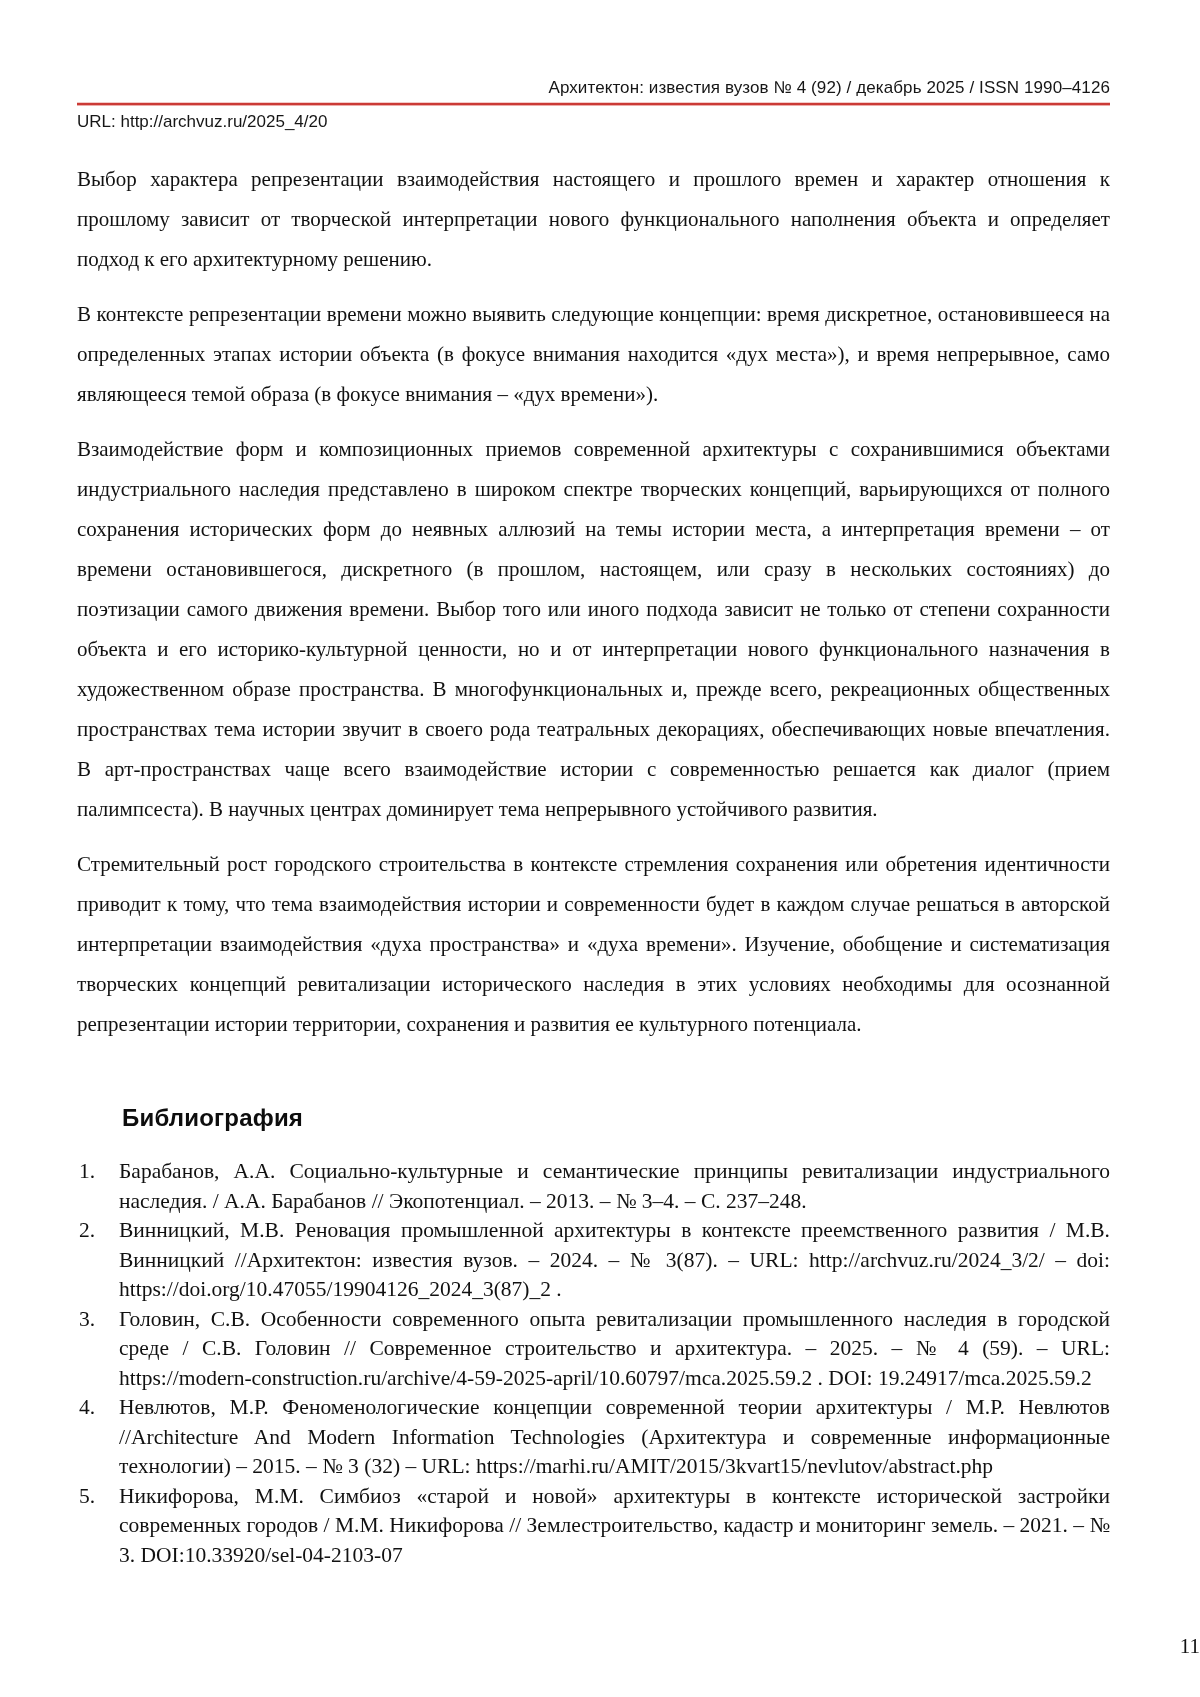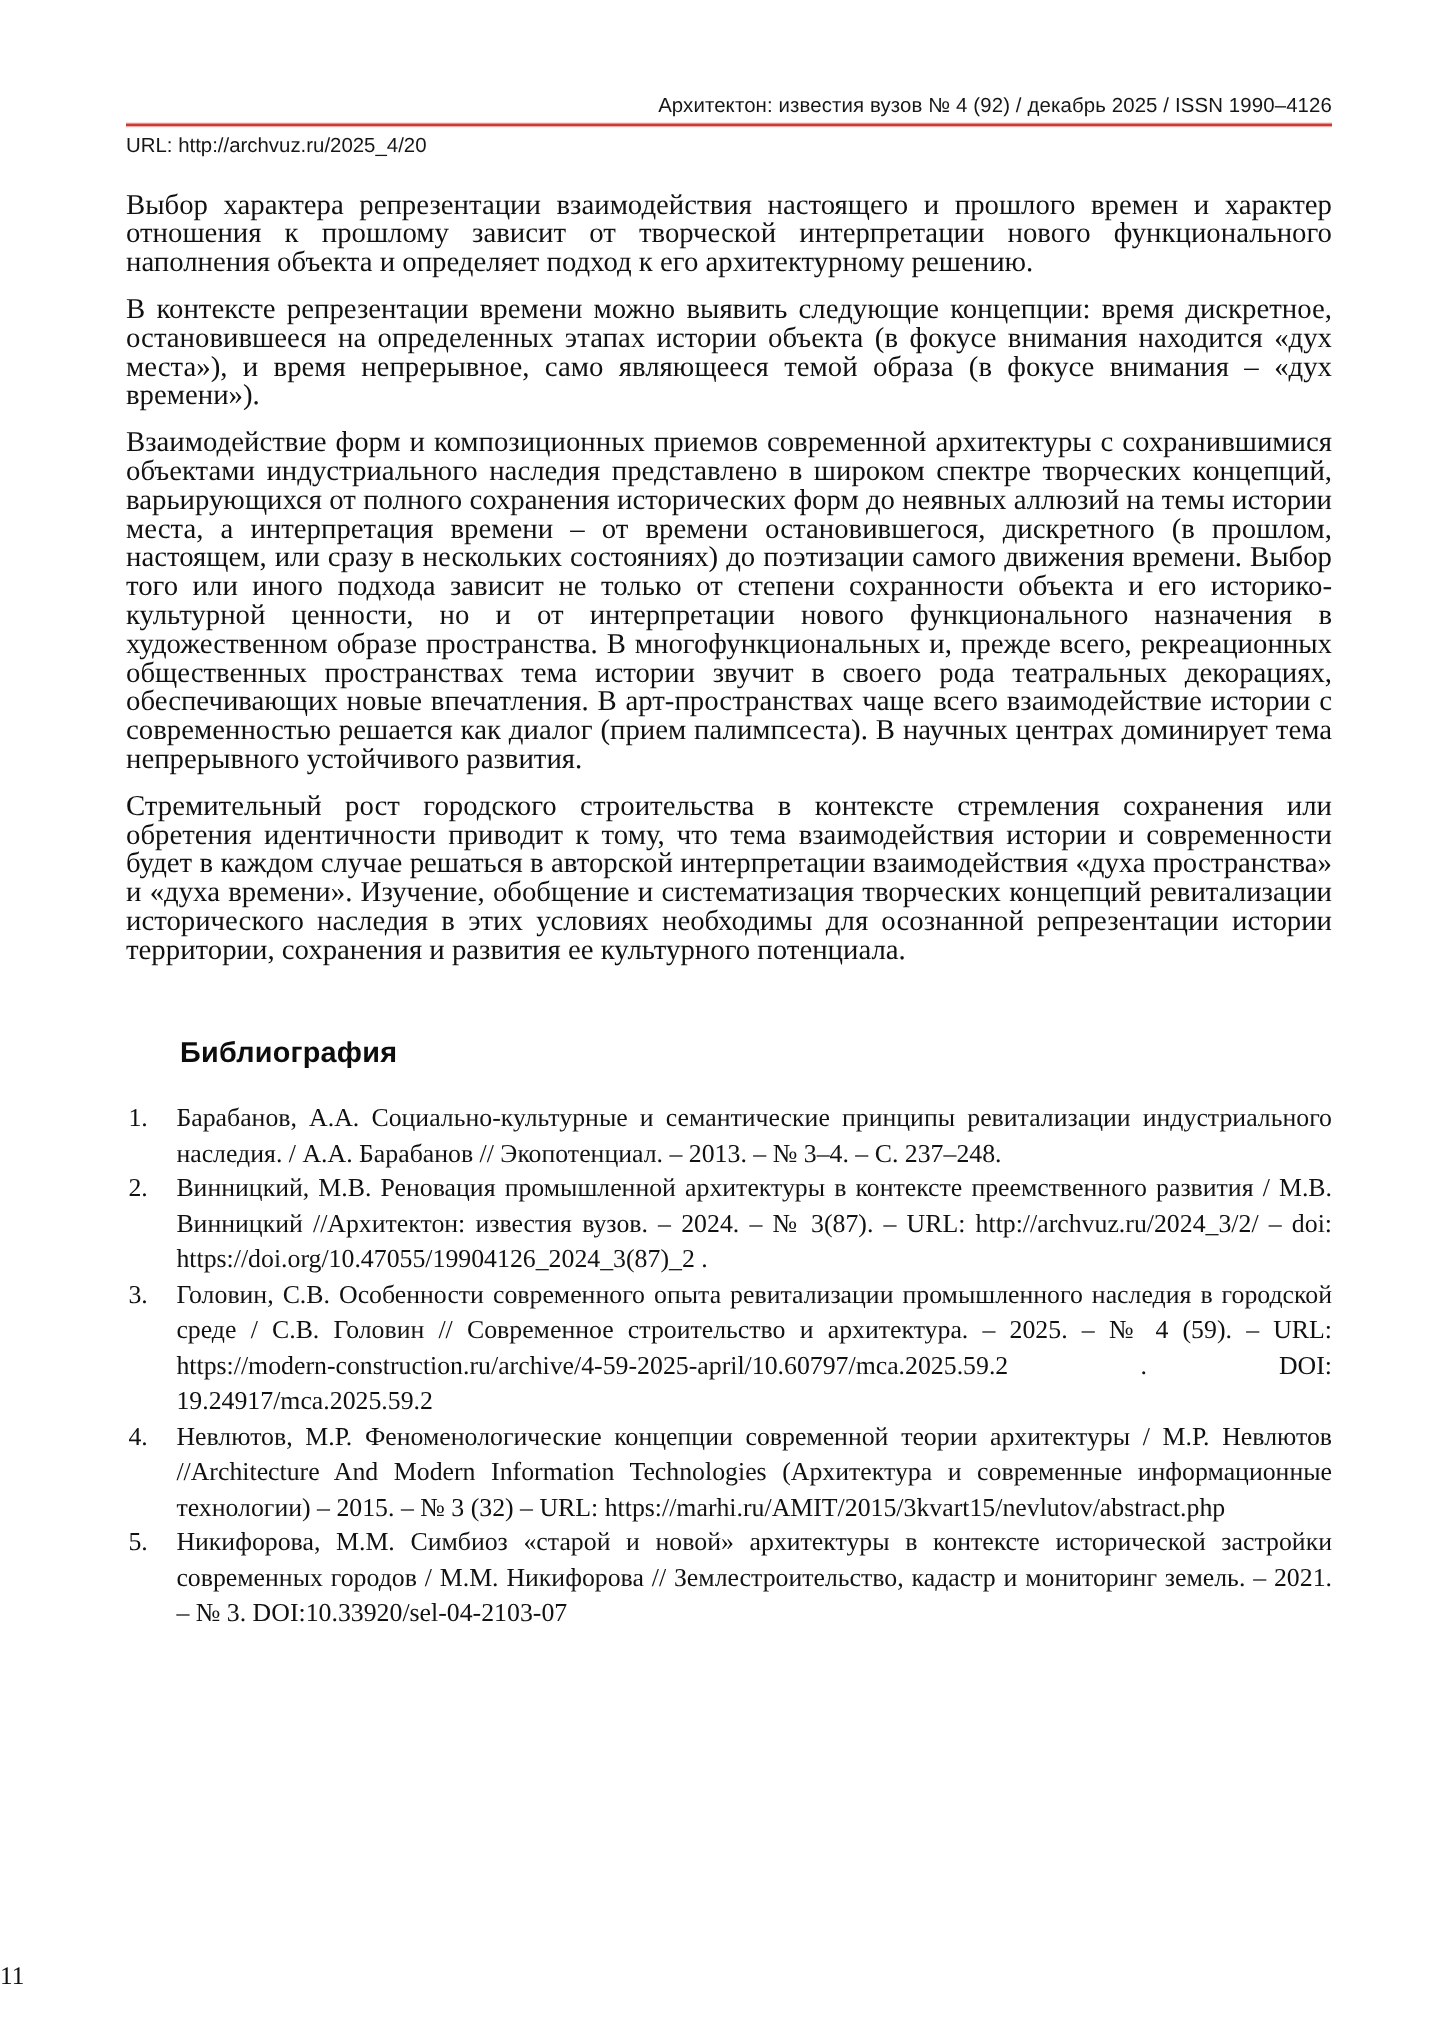--- a/index.html
+++ b/index.html
@@ -7,21 +7,21 @@
     padding: 0;
     background: #ffffff;
   }
   .page {
     position: relative;
     width: 1200px;
     height: 1697px;
     margin: 0 auto;
     background: #ffffff;
     box-sizing: border-box;
-    padding: 0 90px 0 105px;
+    padding: 0 90px 0 77px;
     font-family: "Liberation Serif", "DejaVu Serif", serif;
     color: #111111;
     overflow: hidden;
   }
   .page-header {
     padding-top: 78px;
     font-family: "Liberation Sans", "DejaVu Sans", sans-serif;
     font-size: 17px;
     color: #161616;
   }
@@ -35,22 +35,22 @@
     margin-top: 5px;
     background: #cb3b36;
     box-shadow: 0 1px 0 rgba(222,106,100,0.55), 0 -1px 0 rgba(222,106,100,0.35);
   }
   .url-line {
     text-align: left;
     margin-top: 7px;
     white-space: nowrap;
   }
   .body-text p {
-    font-size: 24px;
-    line-height: 24px;
+    font-size: 21px;
+    line-height: 40px;
     text-align: justify;
     margin: 0 0 15px 0;
   }
   .first-para {
     margin-top: 27px !important;
   }
   .section-heading {
     font-family: "Liberation Serif", "DejaVu Serif", serif;
     font-size: 23px;
     font-weight: bold;
@@ -83,21 +83,21 @@
   .bib-text {
     flex: 1 1 auto;
     text-align: justify;
     word-break: break-word;
   }
   .page-number {
     position: absolute;
     left: 0;
     right: 0;
     bottom: 38px;
-    text-align: left;
+    text-align: right;
     font-size: 21px;
     color: #111111;
   }
 </style>
 </head>
 <body>
 
 <div class="page">
 
   <header class="page-header">

